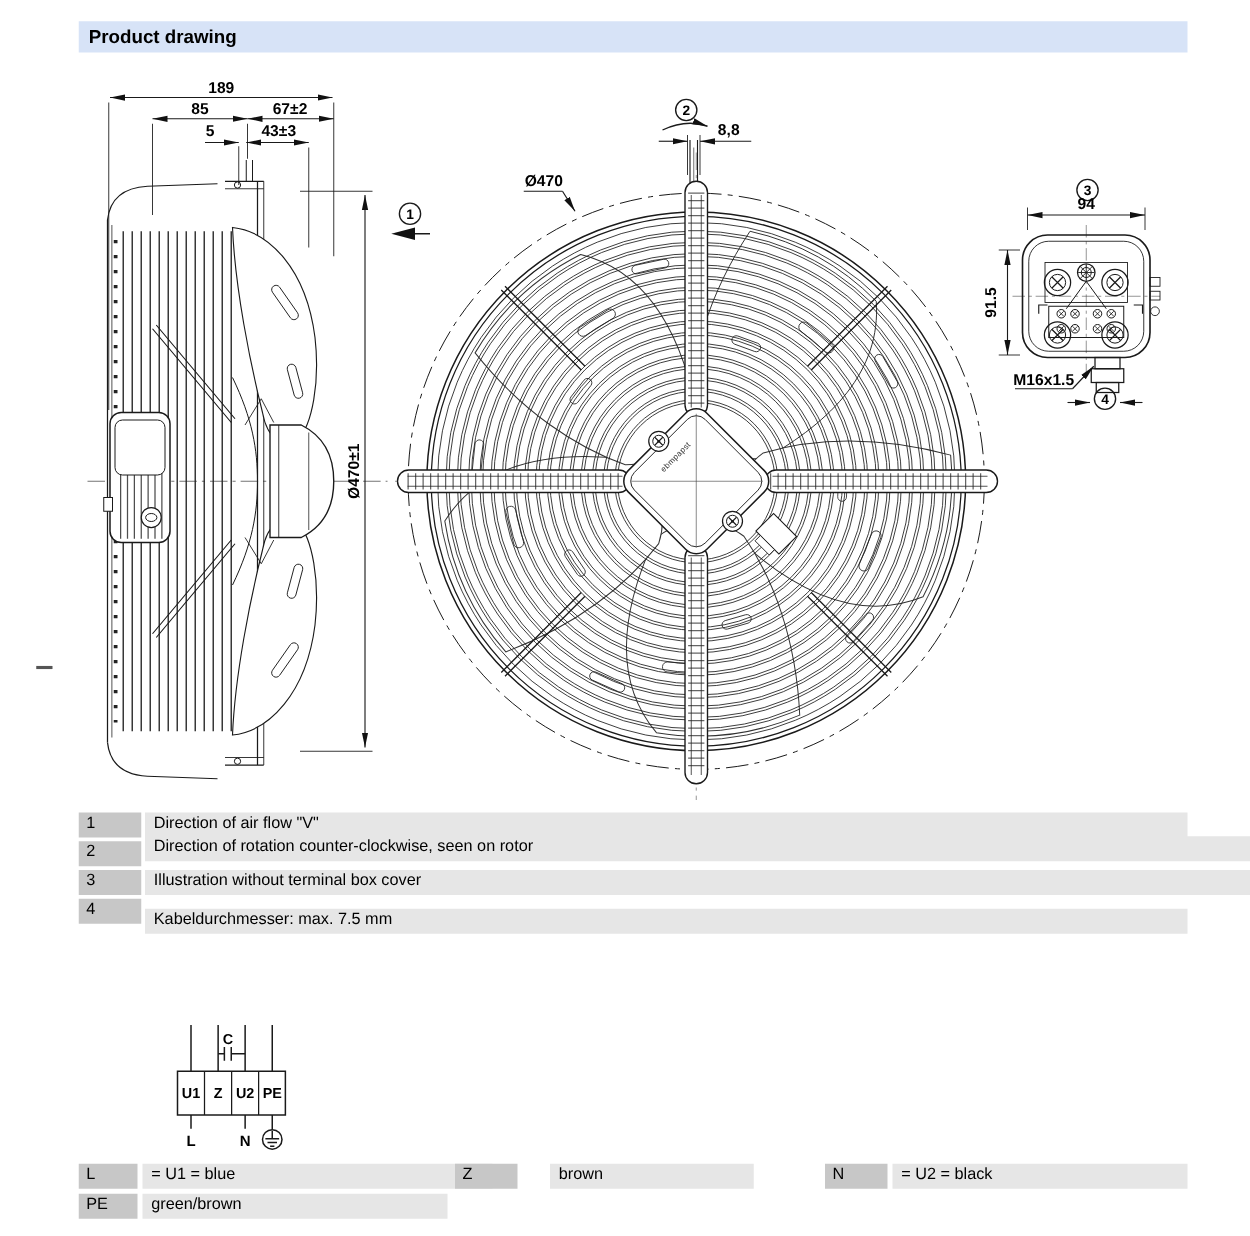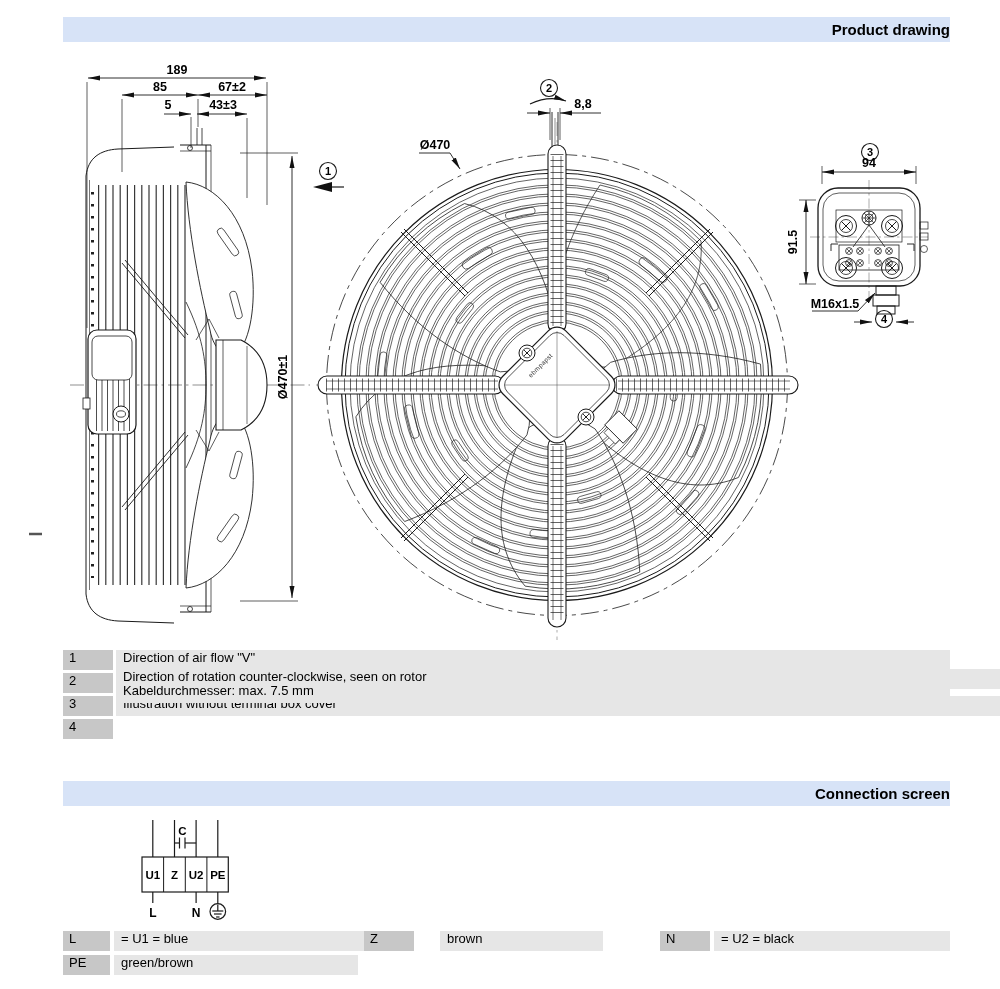--- a/index.html
+++ b/index.html
@@ -6,21 +6,21 @@
     --section-header-bg:#d7e3f7;
     --label-cell-bg:#c7c7c7;
     --value-cell-bg:#e6e6e6;
     --line-color:#1a1a1a;
   }
   html,body{margin:0;padding:0;background:#fff;}
   #page{position:relative;width:1000px;height:989px;background:#fff;overflow:hidden;
         font-family:"Liberation Sans",sans-serif;color:#000;}
   #page svg{position:absolute;left:0;top:0;}
   .section-header{position:absolute;left:63px;width:887px;height:25px;background:var(--section-header-bg);
-        font:700 15px "Liberation Sans",sans-serif;line-height:25px;padding-left:8px;box-sizing:border-box;text-align:right;}
+        font:700 15px "Liberation Sans",sans-serif;line-height:25px;padding-left:8px;box-sizing:border-box;}
   .cell{position:absolute;height:20px;line-height:20px;font:13px "Liberation Sans",sans-serif;
         box-sizing:border-box;overflow:hidden;white-space:nowrap;}
   .lbl{background:var(--label-cell-bg);padding-left:6px;}
   .val{background:var(--value-cell-bg);padding-left:7px;}
   .dim{font:700 12.5px "Liberation Sans",sans-serif;fill:#000;stroke:none;}
   .ref{font:700 11px "Liberation Sans",sans-serif;fill:#000;stroke:none;text-anchor:middle;}
   .term{font:700 11.5px "Liberation Sans",sans-serif;fill:#000;stroke:none;text-anchor:middle;}
   .logoTxt{font:6.5px "Liberation Sans",sans-serif;fill:#333;stroke:none;text-anchor:middle;letter-spacing:.3px;}
 </style>
 </head>
@@ -372,31 +372,30 @@
         <circle cx="217.8" cy="911.5" r="7.8" stroke-width="1.2"></circle>
         <line x1="217.8" y1="904.5" x2="217.8" y2="911"></line>
         <line x1="212.3" y1="911" x2="223.3" y2="911"></line>
         <line x1="214" y1="914" x2="221.6" y2="914"></line>
         <line x1="216.1" y1="917" x2="219.5" y2="917"></line>
       </g>
     </g>
   </svg>
 
   <div class="section-header" style="top:17px">Product drawing</div>
-  <div class="section-header" style="top:781px">Connection screen</div>
 
   <div>
     <div class="cell lbl" style="left:63px;top:650px;width:50px">1</div>
     <div class="cell val" style="left:116px;top:650px;width:834px">Direction of air flow "V"</div>
     <div class="cell lbl" style="left:63px;top:673px;width:50px">2</div>
     <div class="cell val" style="left:116px;top:669px;width:992px">Direction of rotation counter-clockwise, seen on rotor</div>
     <div class="cell lbl" style="left:63px;top:696px;width:50px">3</div>
     <div class="cell val" style="left:116px;top:696px;width:884px">Illustration without terminal box cover</div>
     <div class="cell lbl" style="left:63px;top:719px;width:50px">4</div>
-    <div class="cell val" style="left:116px;top:683px;width:834px">Kabeldurchmesser: max. 7.5 mm</div>
+    <div class="cell val" style="left:116px;top:727px;width:834px">Kabeldurchmesser: max. 7.5 mm</div>
   </div>
 
   <div>
     <div class="cell lbl" style="left:63px;top:931px;width:47px">L</div>
     <div class="cell val" style="left:114px;top:931px;width:280px">= U1 = blue</div>
     <div class="cell lbl" style="left:364px;top:931px;width:50px">Z</div>
     <div class="cell val" style="left:440px;top:931px;width:163px">brown</div>
     <div class="cell lbl" style="left:660px;top:931px;width:50px">N</div>
     <div class="cell val" style="left:714px;top:931px;width:236px">= U2 = black</div>
     <div class="cell lbl" style="left:63px;top:955px;width:47px">PE</div>

